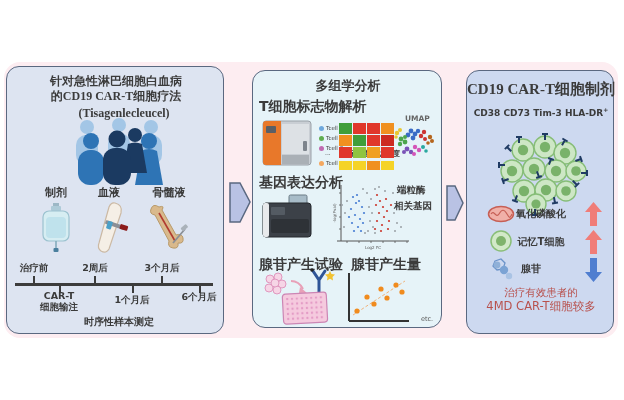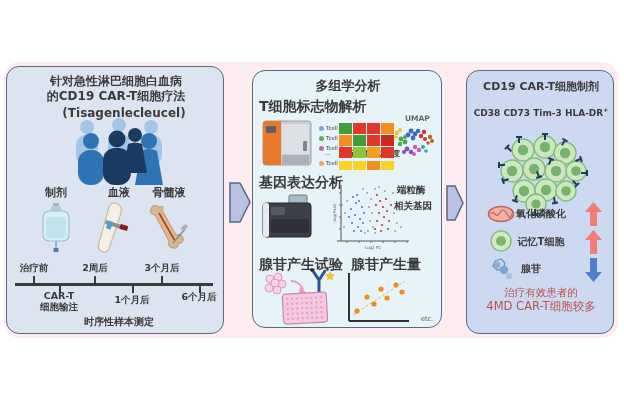--- a/index.html
+++ b/index.html
@@ -4,21 +4,21 @@
 <style>
   html,body{margin:0;padding:0;}
   body{width:624px;height:400px;background:#ffffff;font-family:"DejaVu Sans",sans-serif;position:relative;overflow:hidden;}
   .backdrop{position:absolute;left:4px;top:62px;width:614px;height:276px;background:#fdedf1;border-radius:16px;}
   .panel{position:absolute;border:1.6px solid #5a6880;border-radius:13px;box-sizing:border-box;}
   .panel-left{left:6px;top:66px;width:218px;height:268px;background:#dde4f1;}
   .panel-mid{left:252px;top:70px;width:190px;height:258px;background:#e6f3f8;}
   .panel-right{left:466px;top:70px;width:148px;height:264px;background:#cdd9f0;}
   .t{position:absolute;color:#3b3b3b;white-space:nowrap;line-height:1.1;}
   .ctr{transform:translateX(-50%);}
-  .b{font-weight:bold;}
+  .b{font-weight:bold;font-family:Liberation Serif, serif;}
   .abs{position:absolute;}
   
   .lp-title{font-size:12px;}
   .lp-sub{font-size:12px;margin-left:8px;}
   .sample-label{font-size:11px;font-weight:bold;}
   .tl-label{font-size:9.5px;font-weight:bold;}
   .tl-line{position:absolute;left:8px;top:216px;width:198px;height:2.5px;background:#3c3c3c;}
   .tick{position:absolute;width:1.6px;background:#3c3c3c;}
   .tl-caption{font-size:10px;font-weight:bold;}
   
@@ -29,21 +29,21 @@
   .legend-dot{width:5px;height:5px;border-radius:50%;}
   .legend-text{font-size:5.5px;color:#444;}
   .legend-ellipsis{font-size:6px;color:#444;}
   .heatmap{position:absolute;left:86px;top:52px;display:grid;grid-template-columns:repeat(4,13px);grid-auto-rows:11px;gap:1px;}
   .heatmap-bottom{position:absolute;left:86px;top:90px;display:grid;grid-template-columns:repeat(4,13px);grid-auto-rows:9px;gap:1px;}
   .hm-cell{width:13px;}
   .umap-label{font-size:7.5px;font-weight:bold;color:#666;}
   .anno{font-size:9.5px;font-weight:600;}
   .etc{font-size:6.5px;color:#555;}
   
-  .rp-title{font-size:11px;text-align:center;}
+  .rp-title{font-size:15px;text-align:center;}
   .rp-markers{font-size:9px;font-weight:600;}
   .rp-markers sup{font-size:6px;}
   .rp-sub{font-size:8.5px;font-weight:600;}
   .feat-label{font-size:10px;font-weight:600;}
   .concl{font-size:10.5px;font-weight:normal;color:#b8514d;}
 </style>
 </head>
 <body>
 
 <div class="backdrop"></div>
@@ -70,21 +70,21 @@
     </g>
     <g fill="#1b3a61">
       <circle cx="78" cy="18" r="7"></circle>
         <path d="M71,27 Q78,24 85,27 L90,56 L66,56 Z"></path>
       <circle cx="60" cy="22" r="8.5"></circle>
         <rect x="46" y="31" width="28" height="37" rx="12"></rect>
     </g>
   </svg>
 
   <div class="t ctr sample-label" style="left:49px;top:120px;">制剂</div>
-  <div class="t ctr sample-label" style="left:112px;top:120px;">血液</div>
+  <div class="t ctr sample-label" style="left:102px;top:120px;">血液</div>
   <div class="t ctr sample-label" style="left:162px;top:120px;">骨髓液</div>
 
   <svg class="abs" style="left:33px;top:136px;" width="32" height="50" viewBox="0 0 32 50">
     <rect x="13" y="0" width="6" height="3" fill="#9db8c6"></rect>
     <rect x="11" y="3" width="10" height="5" rx="1" fill="#aecbd8"></rect>
     <rect x="3" y="8" width="26" height="30" rx="6" fill="#d6edf2" stroke="#9bc2cf" stroke-width="1.2"></rect>
     <rect x="6" y="14" width="20" height="21" rx="4" fill="#bfe2ec"></rect>
     <line x1="16" y1="38" x2="16" y2="45" stroke="#7fa8b8" stroke-width="1.5"></line>
     <rect x="13.5" y="45" width="5" height="4" rx="1" fill="#4a7f9e"></rect>
   </svg>

